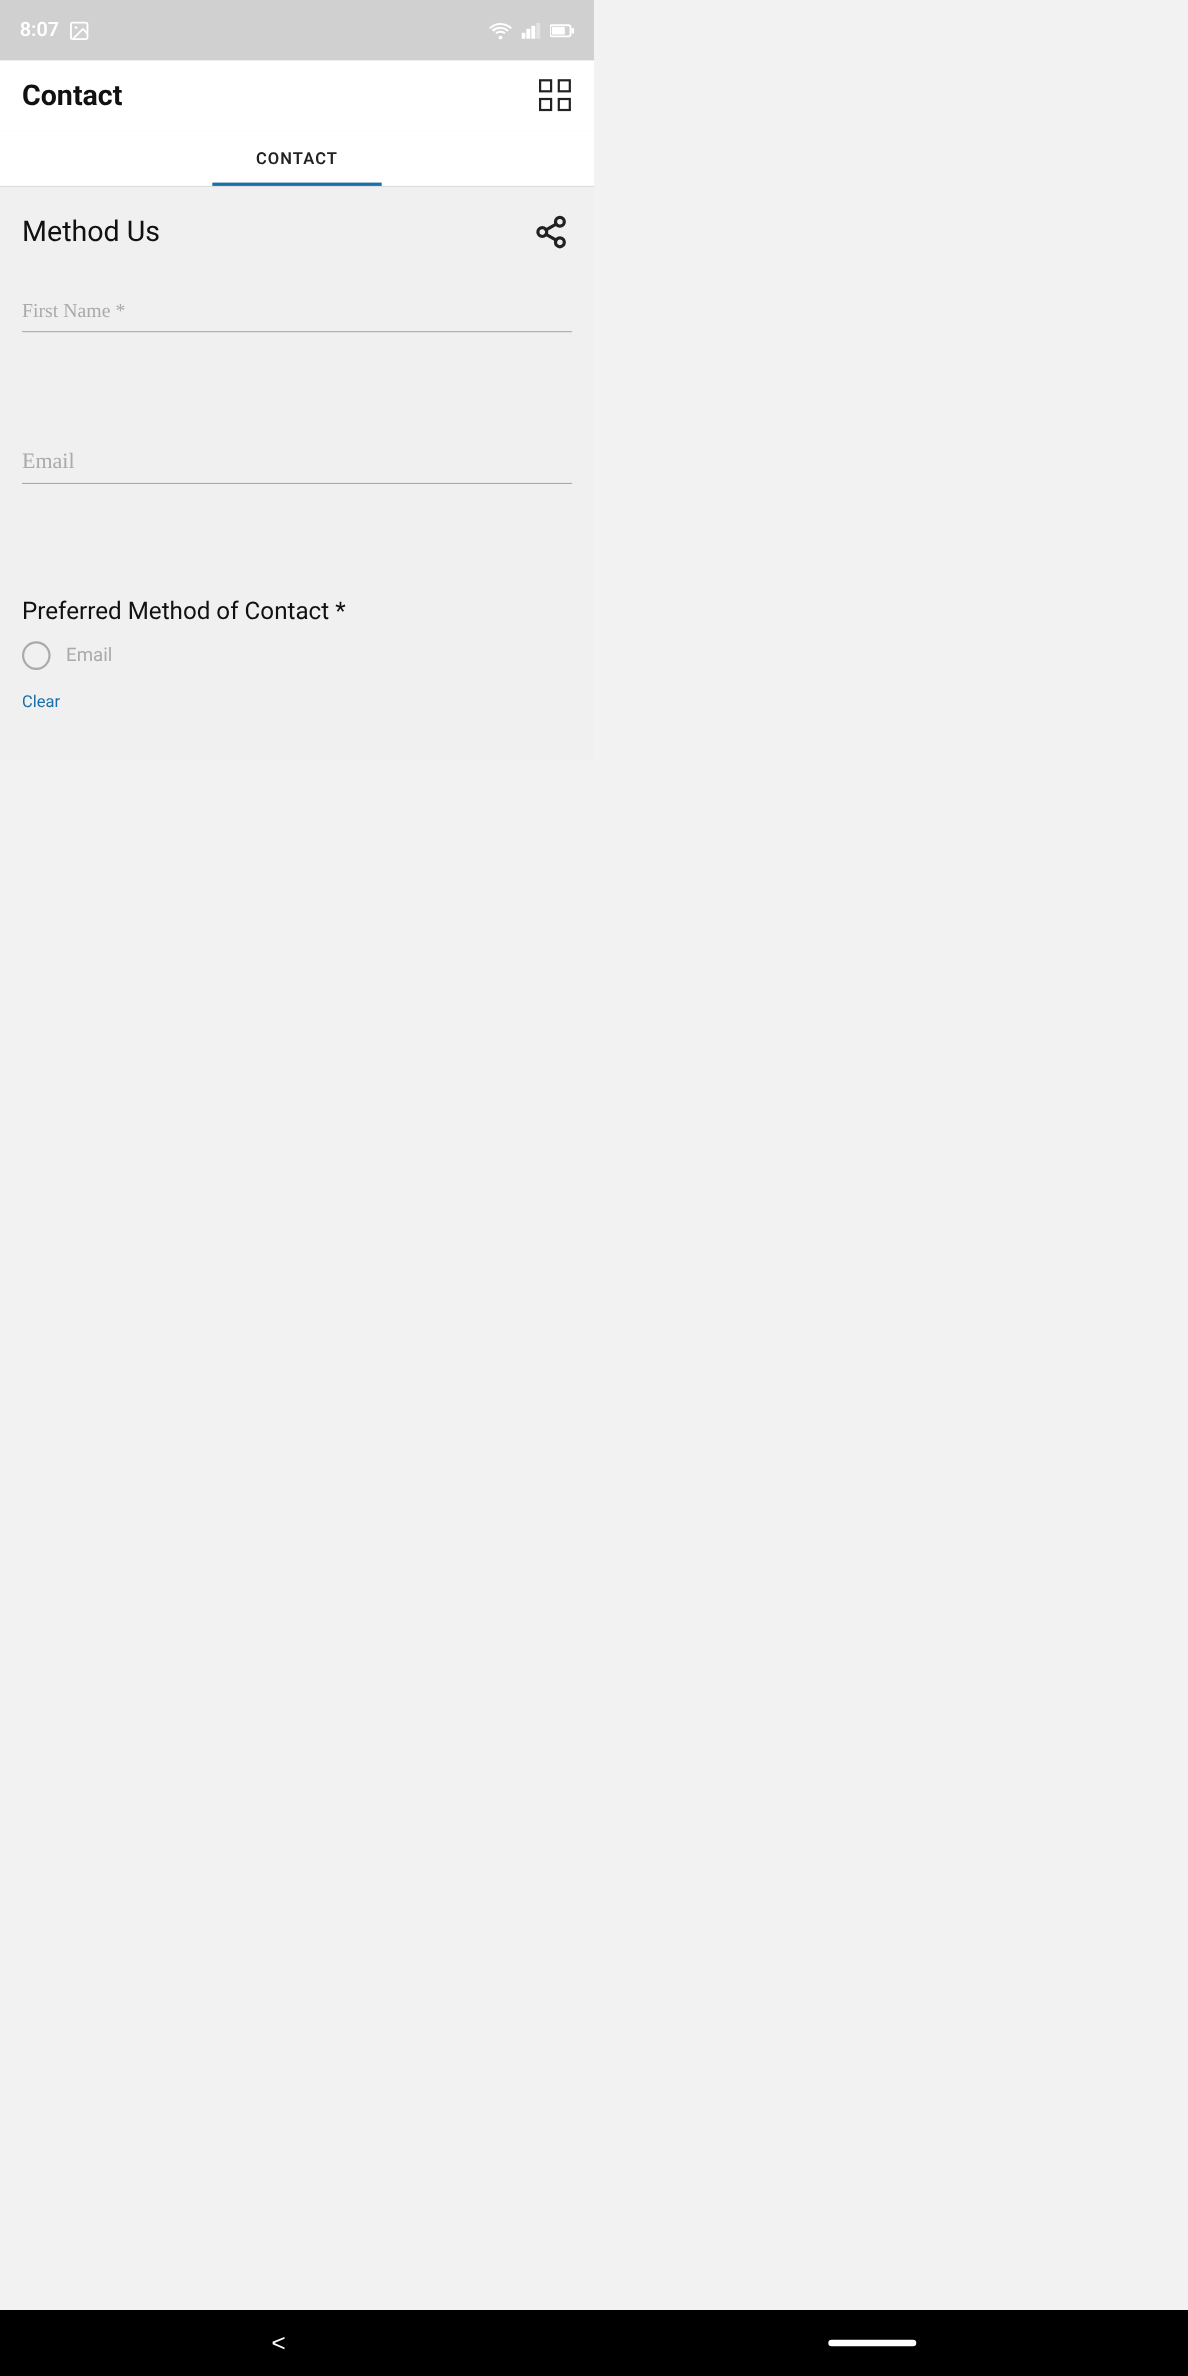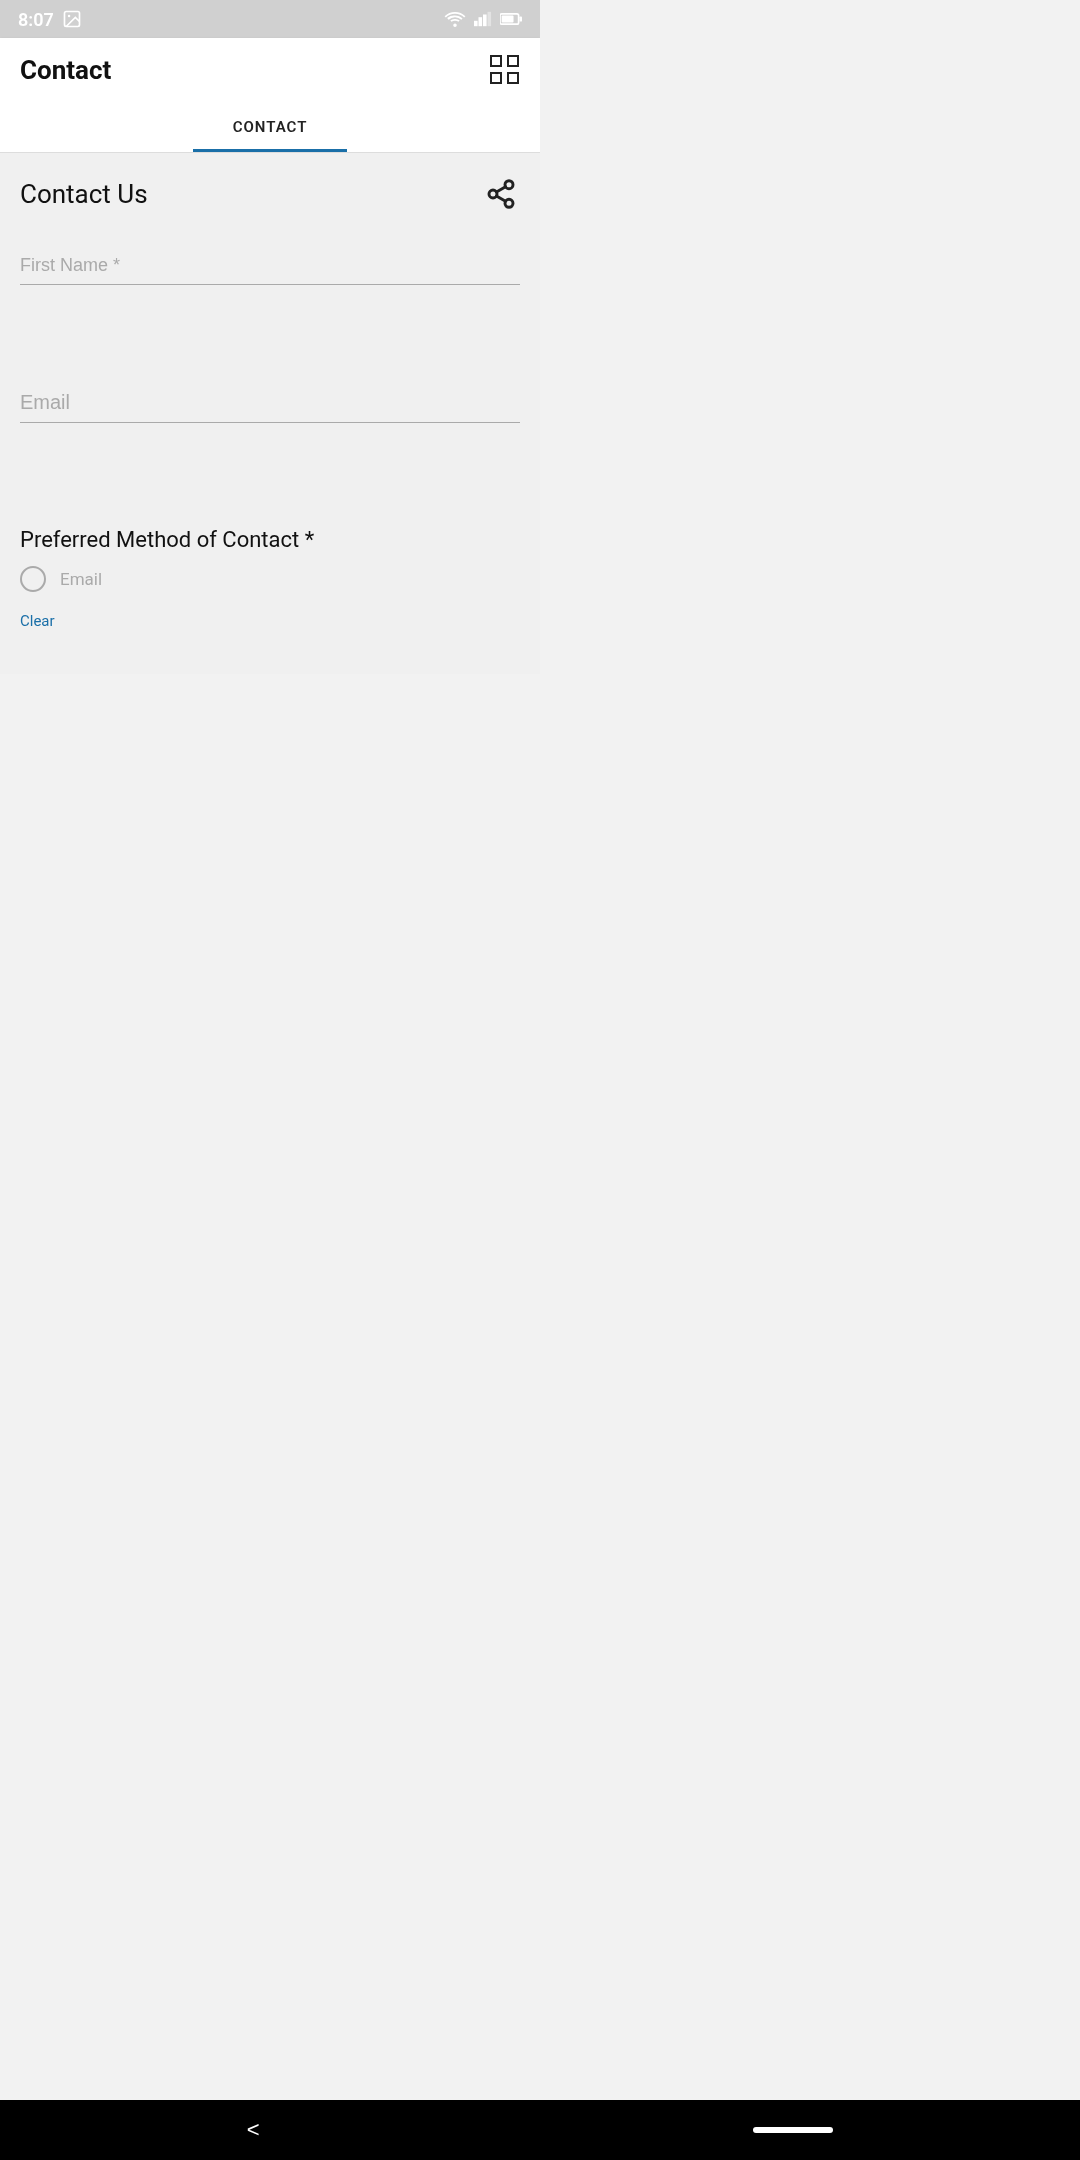--- a/index.html
+++ b/index.html
@@ -11,21 +11,21 @@
       background: #f2f2f2;
       font-family: 'Roboto', Arial, sans-serif;
       font-size: 16px;
       color: #222;
       overflow-x: hidden;
     }
 
     
     .status-bar {
       width: 100%;
-      height: 38px;
+      height: 55px;
       background: #d0d0d0;
       display: flex;
       align-items: center;
       justify-content: space-between;
       padding: 0 18px;
     }
     .status-time {
       font-size: 18px;
       font-weight: 600;
       color: #fff;
@@ -157,21 +157,21 @@
 
     .form-input {
       width: 100%;
       background: transparent;
       border: none;
       border-bottom: 1.5px solid #aaa;
       padding: 14px 0 8px 0;
       font-size: 18px;
       color: #888;
       outline: none;
-      font-family: Liberation Sans, sans-serif;
+      font-family: Liberation Serif, serif;
     }
     .form-input::placeholder {
       color: #aaa;
     }
 
     .field-hint {
       font-size: 13px;
       color: #aaa;
       margin-top: 4px;
       margin-bottom: 0;
@@ -300,21 +300,21 @@
 
 <div class="tab-bar">
   <div class="tab-item active">
     <span>CONTACT</span>
   </div>
 </div>
 
 <div class="content">
 
   <div class="contact-us-row">
-    <span class="contact-us-title">Contact Us</span>
+    <span class="contact-us-title">Method Us</span>
     <div class="share-icon-wrap">
       <svg width="32" height="32" viewBox="0 0 24 24" fill="none" stroke="#222" stroke-width="2.2" stroke-linecap="round" stroke-linejoin="round">
         <circle cx="18" cy="5" r="3"></circle>
         <circle cx="6" cy="12" r="3"></circle>
         <circle cx="18" cy="19" r="3"></circle>
         <line x1="8.59" y1="13.51" x2="15.42" y2="17.49"></line>
         <line x1="15.41" y1="6.51" x2="8.59" y2="10.49"></line>
       </svg>
     </div>
   </div>

